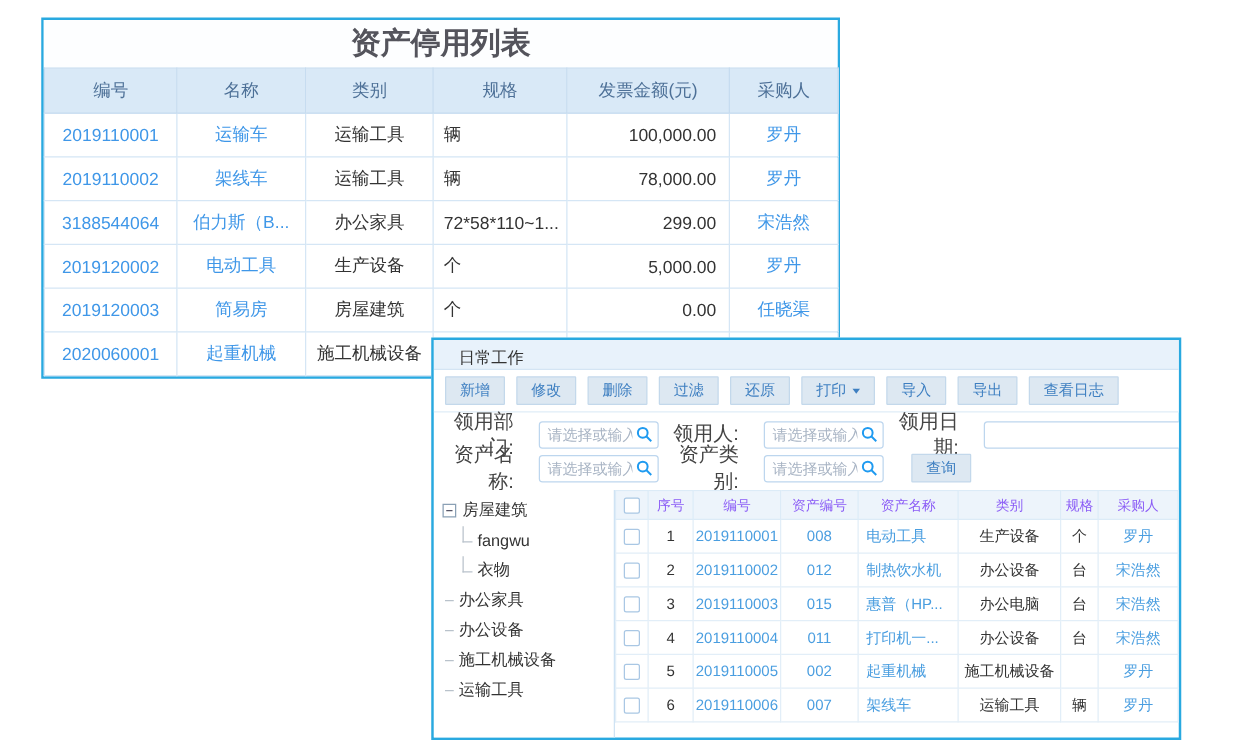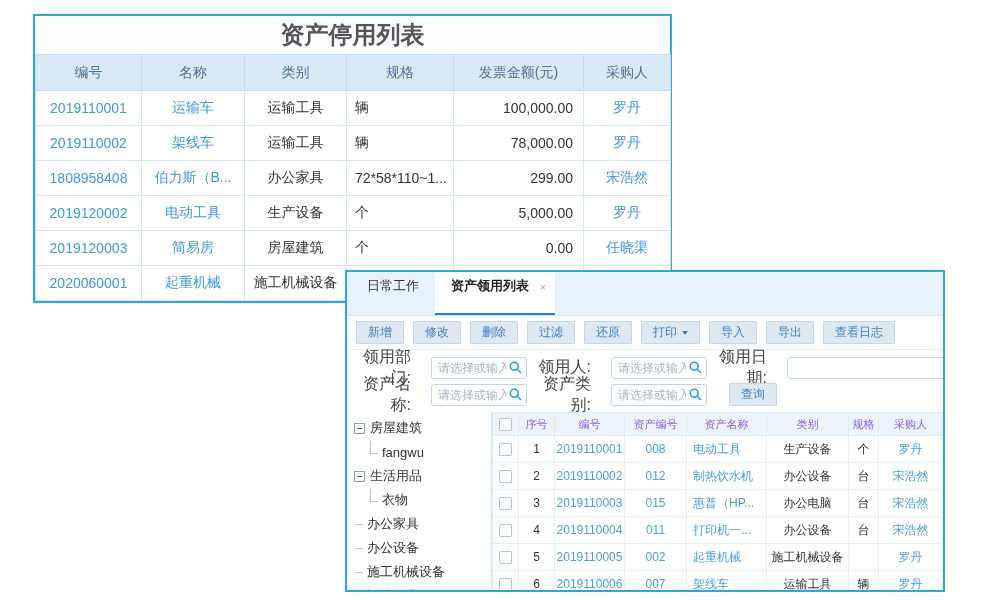--- a/index.html
+++ b/index.html
@@ -32,21 +32,21 @@
   .t1 td.al { text-align:left; padding-left:8px; }
   .t1 td.ar { text-align:right; padding-right:10px; }
 
   
   .panel2 {
     position:absolute; left:345px; top:270px; width:600px; height:322px;
     border:2px solid #29a9e0; background:#fff; z-index:10;
     display:flex; flex-direction:column; overflow:hidden;
   }
   .tabbar {
-    flex:none; height:44px; background:#e8f2fb; border-bottom:1px solid #d4e5f4;
+    flex:none; height:24px; background:#e8f2fb; border-bottom:1px solid #d4e5f4;
     display:flex; padding-left:4px;
   }
   .tab {
     padding:0 16px; line-height:28px; font-size:13px; color:#333;
     position:relative; cursor:pointer;
   }
   .tab.active {
     background:#fff; font-weight:bold; color:#222;
     border-bottom:2px solid #2a7fd0; padding-right:26px;
   }
@@ -157,21 +157,21 @@
         </tr>
         <tr>
           <td class="link">2019110002</td>
           <td class="link">架线车</td>
           <td>运输工具</td>
           <td class="al">辆</td>
           <td class="ar">78,000.00</td>
           <td class="link">罗丹</td>
         </tr>
         <tr>
-          <td class="link">1808958408</td>
+          <td class="link">3188544064</td>
           <td class="link">伯力斯（B...</td>
           <td>办公家具</td>
           <td class="al">72*58*110~1...</td>
           <td class="ar">299.00</td>
           <td class="link">宋浩然</td>
         </tr>
         <tr>
           <td class="link">2019120002</td>
           <td class="link">电动工具</td>
           <td>生产设备</td>
@@ -196,21 +196,20 @@
           <td class="link"></td>
         </tr>
       </tbody>
   </table>
 </div>
 
 <div class="panel2">
 
   <div class="tabbar" id="p2-tabs">
       <div class="tab"><span>日常工作</span></div>
-      <div class="tab active"><span>资产领用列表</span><span class="tab-close">×</span></div>
     </div>
 
   <div class="toolbar" id="p2-toolbar">
       <button class="tbtn">
         <span>新增</span>
       </button>
       <button class="tbtn">
         <span>修改</span>
       </button>
       <button class="tbtn">
@@ -304,24 +303,20 @@
 
   <div class="mainarea">
     <div class="tree" id="p2-tree">
         <div class="tree-row parent">
           <span class="node-icon"></span>
           <span>房屋建筑</span>
         </div>
         <div class="tree-row child">
           <span>fangwu</span>
         </div>
-        <div class="tree-row parent">
-          <span class="node-icon"></span>
-          <span>生活用品</span>
-        </div>
         <div class="tree-row child">
           <span>衣物</span>
         </div>
         <div class="tree-row plain">
           <span>办公家具</span>
         </div>
         <div class="tree-row plain">
           <span>办公设备</span>
         </div>
         <div class="tree-row plain">

